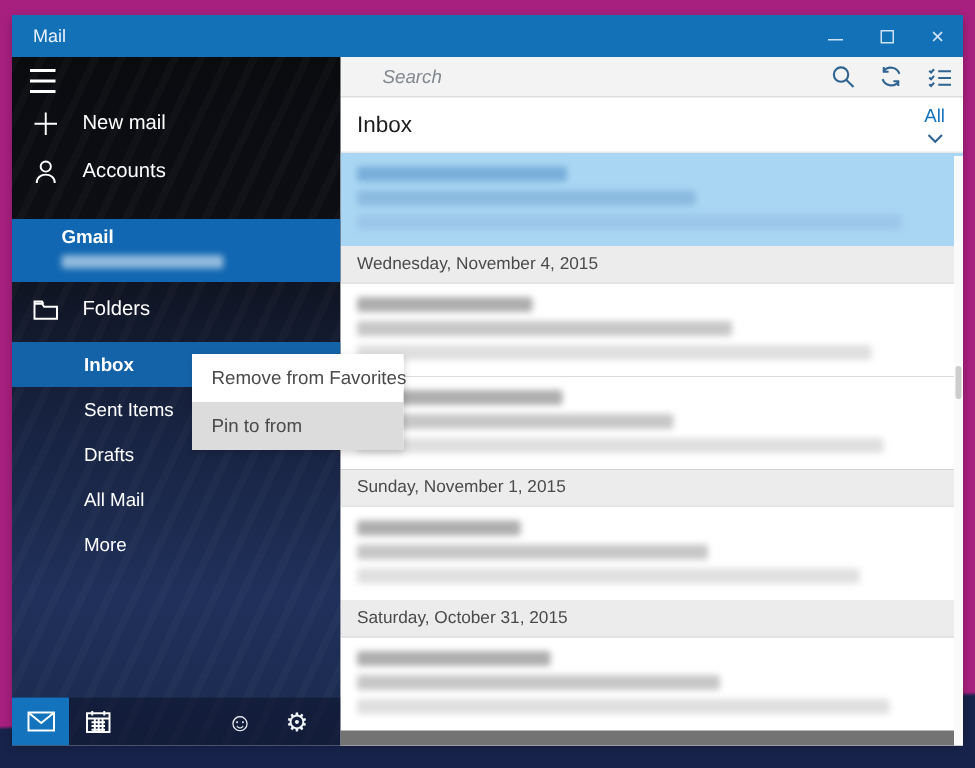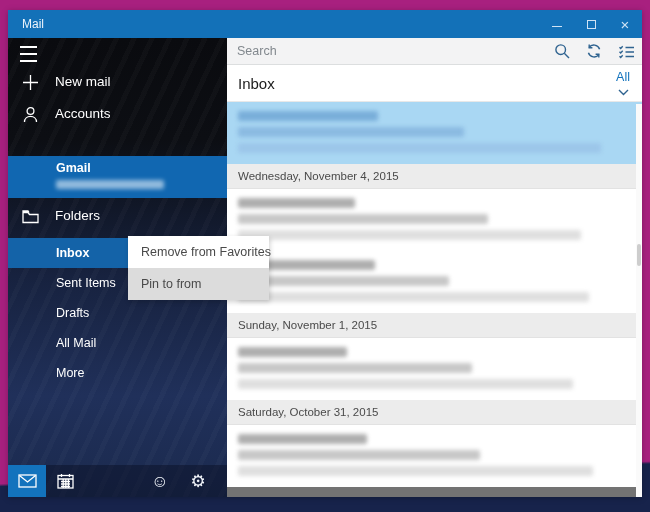--- a/index.html
+++ b/index.html
@@ -38,21 +38,21 @@
     content:""; position:absolute; inset:0; pointer-events:none;
     background:repeating-linear-gradient(115deg,rgba(255,255,255,.025) 0 5px,transparent 5px 16px);
   }
   .hamburger-btn { margin:8px 0 0 12px; width:22px; height:16px; display:flex; flex-direction:column; justify-content:space-between; cursor:pointer; position:relative; z-index:2; }
   .hamburger-btn span { display:block; width:17px; height:2px; background:#fff; }
   .nav-row { display:flex; align-items:flex-start; gap:16px; padding-left:14px; height:36px; position:relative; z-index:2; }
   .nav-row.newmail { margin-top:12px; height:32px; }
   .nav-row .nav-icon { width:17px; height:17px; flex:0 0 auto; display:flex; align-items:center; justify-content:center; }
   .nav-row .nav-label { font-size:13.5px; }
   .account-row {
-    margin-top:14px; height:42px; background:#1167b1; padding:5px 0 0 48px; position:relative; z-index:2; cursor:pointer;
+    margin-top:4px; height:42px; background:#1167b1; padding:5px 0 0 33px; position:relative; z-index:2; cursor:pointer;
   }
   .account-name { font-size:12.5px; font-weight:bold; }
   .account-email-blur { margin-top:5px; width:108px; height:9px; background:#bcd6ec; opacity:.75; border-radius:2px; filter:blur(2px); }
   .folders-row { margin-top:10px; height:30px; }
   .folder-list { position:relative; z-index:2; }
   .folder-item {
     height:30px; line-height:30px; padding-left:48px; font-size:12.5px; cursor:pointer; color:#fff;
   }
   .folder-item.selected { background:#1463a8; font-weight:bold; }
   
@@ -66,21 +66,21 @@
   .bottom-spacer { flex:1; }
   .bottom-btn.gear { margin-right:10px; }
   
   .listpane { flex:1; display:flex; flex-direction:column; background:#fff; min-width:0; }
   .searchbar {
     height:27px; background:#f3f3f4; border-bottom:1px solid #dcdedf;
     display:flex; align-items:center; flex:0 0 auto;
   }
   .search-input {
     flex:1; border:none; background:transparent; outline:none; font-size:12.5px;
-    padding-left:10px; color:#333; font-family:"Liberation Sans","DejaVu Sans",sans-serif;
+    padding-left:28px; color:#333; font-family:"Liberation Sans","DejaVu Sans",sans-serif;font-style:italic;
   }
   .search-input::placeholder { color:#82888e; opacity:1; }
   .searchbar .tool-btn { width:32px; height:27px; display:flex; align-items:center; justify-content:center; cursor:pointer; }
   .list-header {
     height:37px; display:flex; align-items:center; border-bottom:1px solid #e8e8e8; flex:0 0 auto;
   }
   .list-title { font-size:15px; color:#1c1c1c; padding-left:11px; flex:1; }
   .filter-dropdown { display:flex; align-items:center; gap:5px; color:#1373bd; font-size:12.5px; padding-right:12px; cursor:pointer;flex-direction:column; }
   .email-list { flex:1; overflow:hidden; position:relative; background:#737373; }
   .date-sep {

